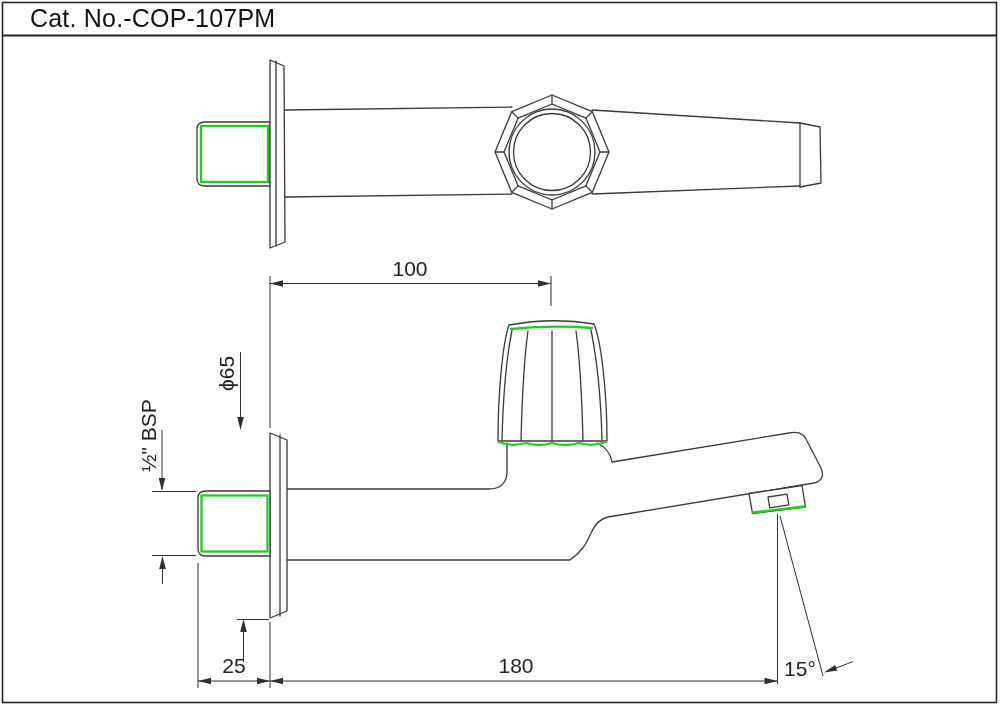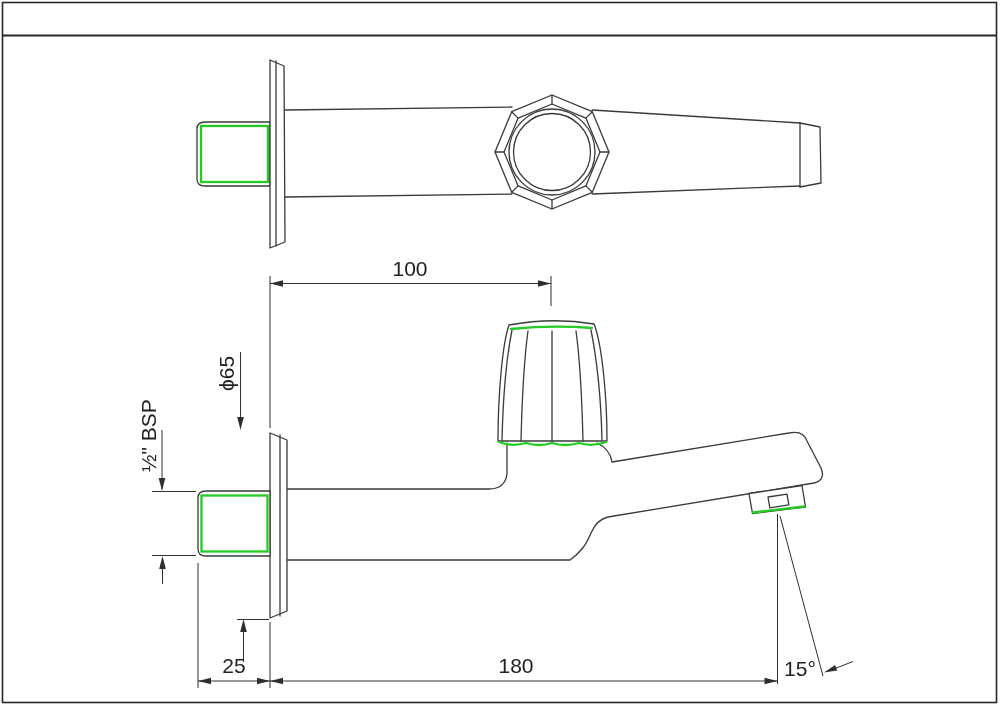--- a/index.html
+++ b/index.html
@@ -21,20 +21,21 @@
   .dim { stroke:var(--dim,#2f2f2f); stroke-width:1; fill:none; }
   .arr { fill:var(--dim,#2f2f2f); stroke:none; }
   .dimtxt { font-family:"Liberation Sans", sans-serif; font-size:21px; fill:#222222; }
   .border { stroke:#262626; fill:none; }
 </style>
 </head>
 <body>
 
 <div class="page">
 
+  <div class="title-text">Cat. No.-COP-107PM</div>
 
   <svg width="1000" height="707" viewBox="0 0 1000 707">
 
     <g>
       <rect class="border" x="2.5" y="2.5" width="994" height="700" stroke-width="1.6"></rect>
       <line class="border" x1="2.5" y1="35.5" x2="996.5" y2="35.5" stroke-width="2"></line>
     </g>
 
     <g>
 

